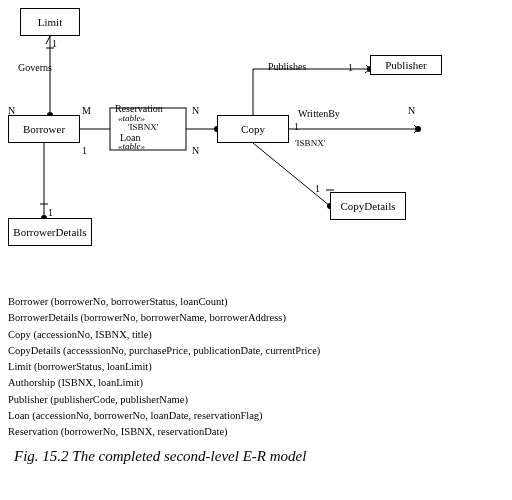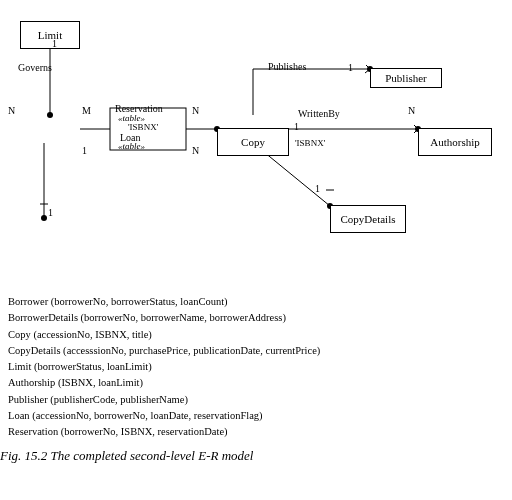--- a/index.html
+++ b/index.html
@@ -19,21 +19,20 @@
     }
     .box {
       position: absolute;
       border: 1px solid #000;
       background: #fff;
       display: flex;
       align-items: center;
       justify-content: center;
       text-align: center;
       font-size: 11px;
-      margin-top: 13px;
     }
     svg.lines {
       position: absolute;
       top: 0; left: 0;
       width: 512px;
       height: 290px;
       overflow: visible;
     }
     .text-label {
       position: absolute;
@@ -44,22 +43,22 @@
       padding: 4px 8px;
       font-size: 10.5px;
       line-height: 1.55;
     }
     #text-area p {
       margin: 0;
     }
     #text-area .underline {
     }
     #caption {
-      padding: 4px 0;
-      font-size: 13px;
+      padding: 4px 14px;
+      font-size: 15px;
       font-style: italic;
     }
   </style>
 </head>
 <body>
 
 <div id="diagram-area">
   <svg class="lines">
 
     <line x1="50" y1="36" x2="50" y2="115" stroke="#000" stroke-width="1"></line>
@@ -96,23 +95,24 @@
 
     <line x1="414" y1="125" x2="418" y2="129" stroke="#000" stroke-width="1"></line>
     <line x1="414" y1="133" x2="418" y2="129" stroke="#000" stroke-width="1"></line>
 
     <line x1="40" y1="204" x2="48" y2="204" stroke="#000" stroke-width="1"></line>
 
     <line x1="326" y1="190" x2="334" y2="190" stroke="#000" stroke-width="1"></line>
   </svg>
 
   <div class="box" style="left:20px;top:8px;width:60px;height:28px;">Limit</div>
+  <div class="box" style="left:8px;top:115px;width:72px;height:28px;">Borrower</div>
   <div class="box" style="left:217px;top:115px;width:72px;height:28px;">Copy</div>
   <div class="box" style="left:370px;top:55px;width:72px;height:20px;">Publisher</div>
-  <div class="box" style="left:418px;top:115px;width:74px;height:28px;">Authorship</div>
+  <div class="box" style="left:8px;top:218px;width:84px;height:28px;">BorrowerDetails</div>
   <div class="box" style="left:330px;top:192px;width:76px;height:28px;">CopyDetails</div>
 
   <div class="text-label" style="left:18px;top:62px;">Governs</div>
 
   <div class="text-label" style="left:115px;top:103px;font-size:10px;">Reservation</div>
   <div class="text-label" style="left:118px;top:113px;font-size:9px;font-style:italic;">«table»</div>
   <div class="text-label" style="left:128px;top:122px;font-size:9px;">'ISBNX'</div>
   <div class="text-label" style="left:120px;top:132px;font-size:10px;">Loan</div>
   <div class="text-label" style="left:118px;top:141px;font-size:9px;font-style:italic;">«table»</div>
 

